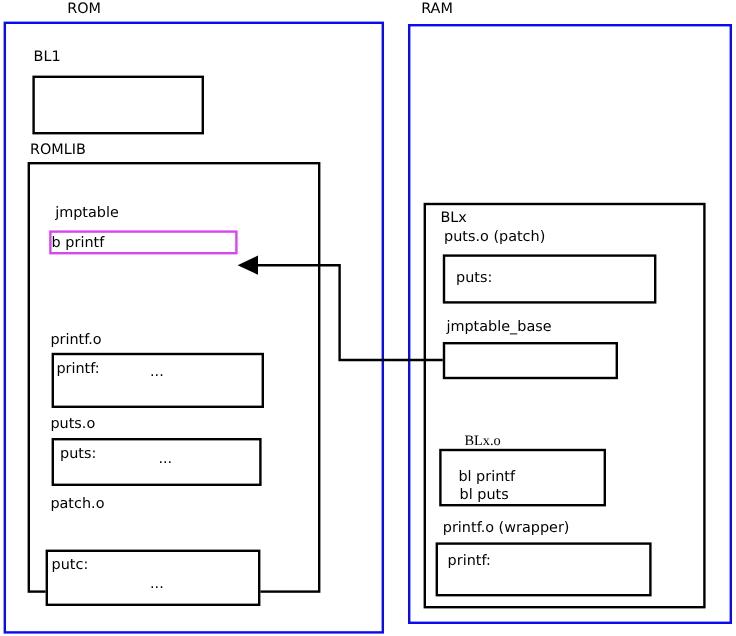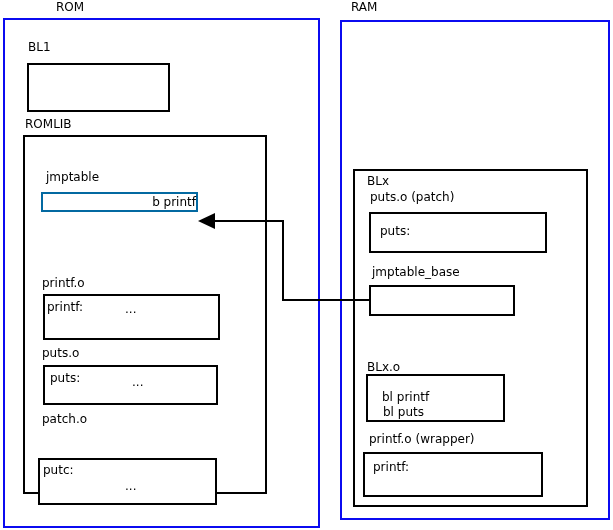--- a/index.html
+++ b/index.html
@@ -7,22 +7,22 @@
     position:relative;
     width:613px;height:530px;
     font-family:"DejaVu Sans",sans-serif;
     font-size:12px;
     color:#000000;
     overflow:hidden;
   }
   .lbl{position:absolute;white-space:nowrap;line-height:14px;}
   .bluebox{position:absolute;border:2px solid #0b0bf0;box-sizing:border-box;background:transparent;}
   .box{position:absolute;border:2px solid #000000;box-sizing:border-box;background:#ffffff;text-align:center;}
-  .jrow{height:20px;border:2px solid #0369a1;box-sizing:border-box;background:#ffffff;
-        text-align:right;line-height:16px;}
+  .jrow{height:20px;border:2px solid #d946ef;box-sizing:border-box;background:#ffffff;
+        text-align:left;line-height:16px;}
   .sym{position:absolute;white-space:nowrap;}
   #arrow-layer{position:absolute;left:0;top:0;width:613px;height:530px;pointer-events:none;}
 </style>
 </head>
 <body>
 
 <div class="lbl" style="left:56px;top:0px;">ROM</div>
 
 <div class="bluebox" style="left:3px;top:18px;width:317px;height:510px;"></div>
 
@@ -63,21 +63,21 @@
 <div class="lbl" style="left:367px;top:174px;">BLx</div>
 
 <div class="lbl" style="left:370px;top:190px;">puts.o (patch)</div>
 <div class="box" style="left:369px;top:212px;width:178px;height:41px;">
   <span class="sym" style="left:9px;top:10px;">puts:</span>
 </div>
 
 <div class="lbl" style="left:372px;top:265px;">jmptable_base</div>
 <div class="box" style="left:369px;top:285px;width:146px;height:31px;"></div>
 
-<div class="lbl" style="left:367px;top:360px;">BLx.o</div>
+<div class="lbl" style="left:387px;top:360px;font-family:Liberation Serif, serif;">BLx.o</div>
 <div class="box" style="left:366px;top:374px;width:139px;height:48px;">
   <span class="sym" style="left:14px;top:14px;">bl printf</span>
   <span class="sym" style="left:15px;top:29px;">bl puts</span>
 </div>
 
 <div class="lbl" style="left:369px;top:432px;">printf.o (wrapper)</div>
 <div class="box" style="left:363px;top:452px;width:180px;height:45px;">
   <span class="sym" style="left:8px;top:6px;">printf:</span>
 </div>
 

